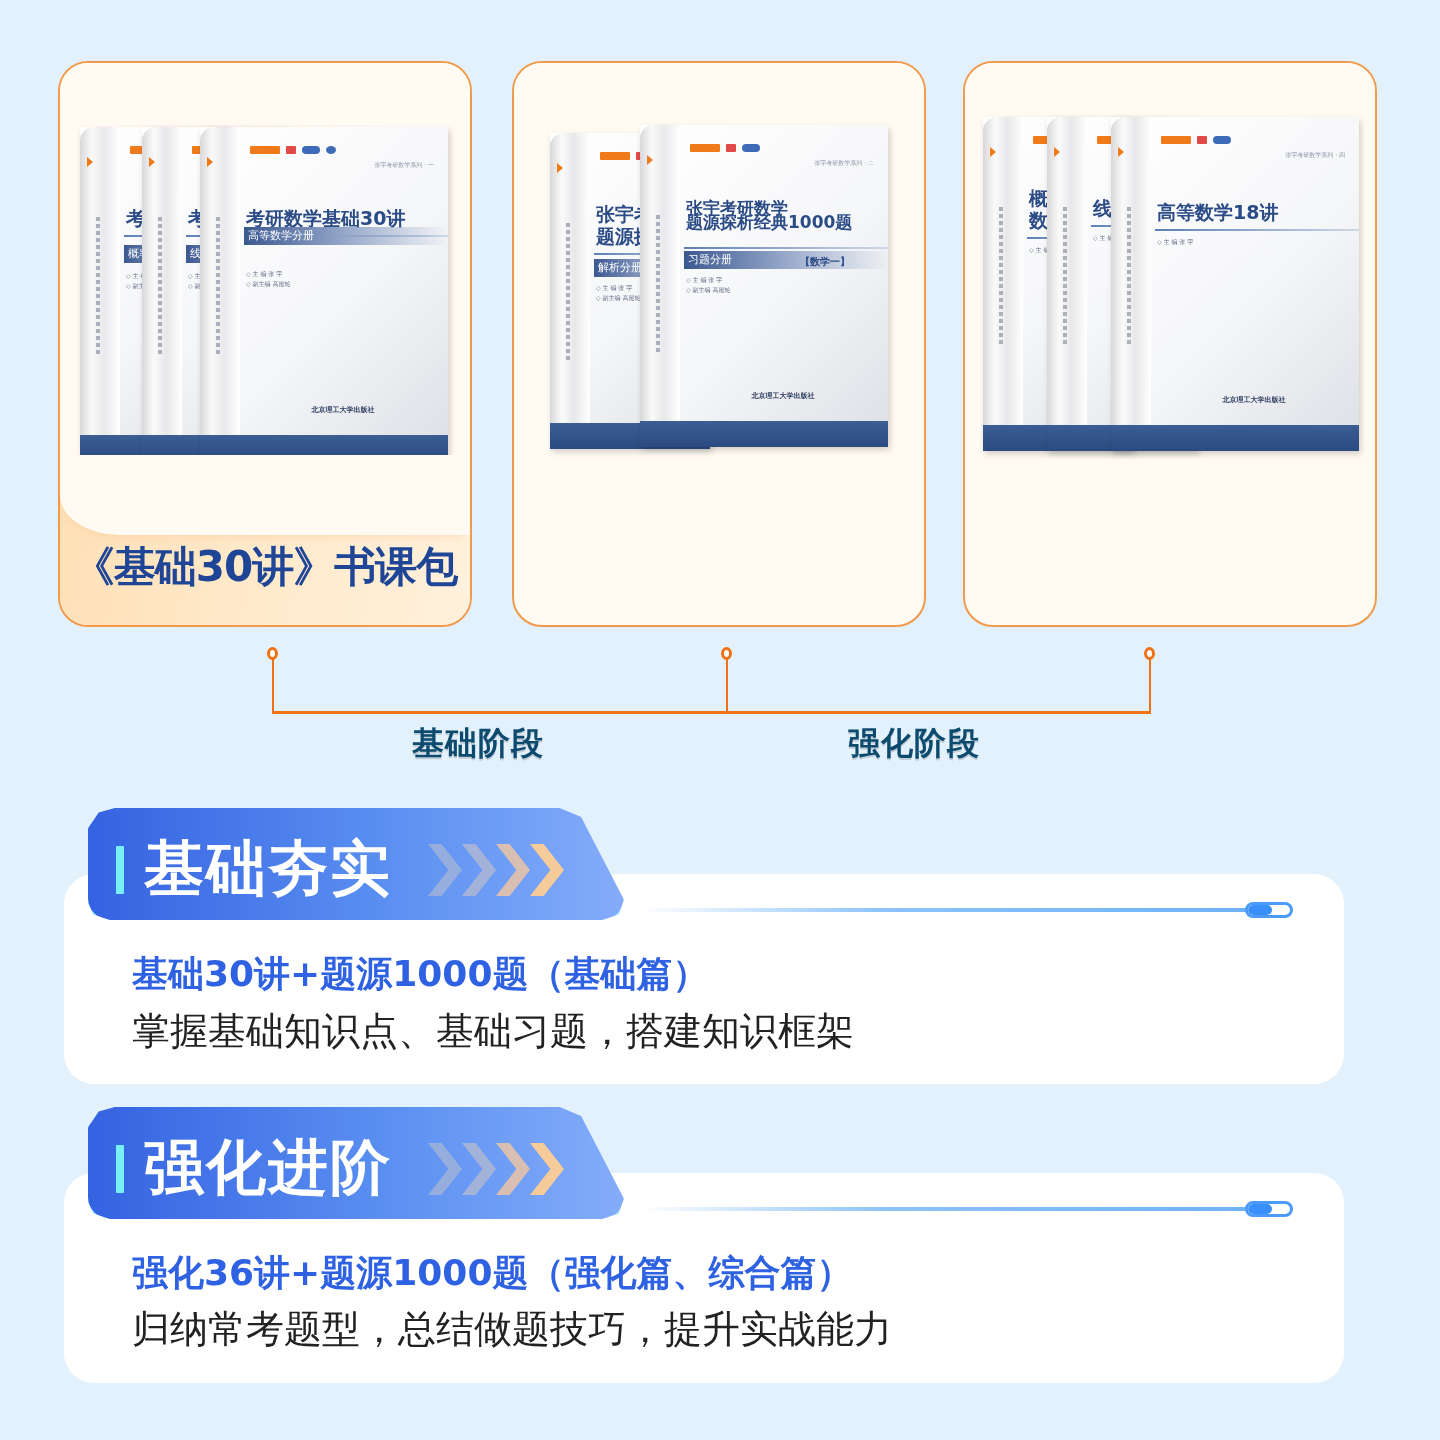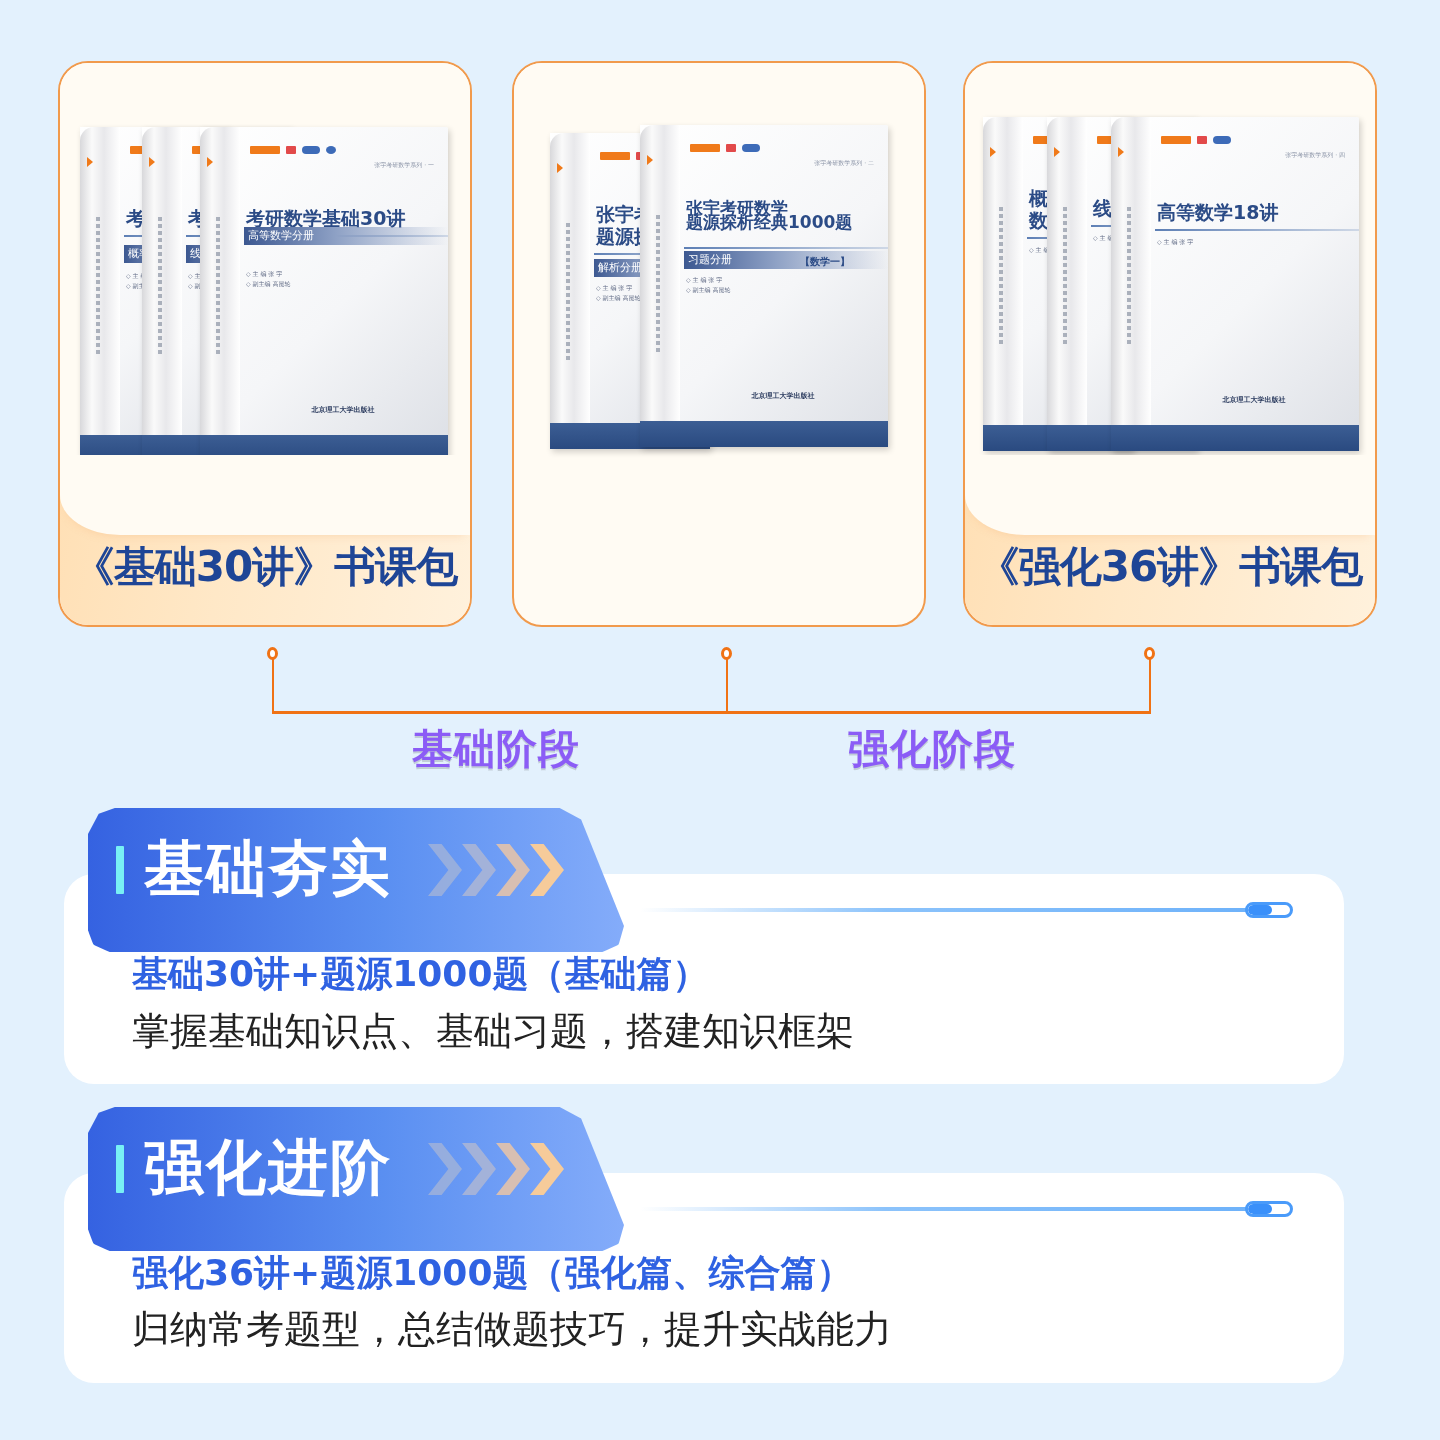--- a/index.html
+++ b/index.html
@@ -111,34 +111,34 @@
   }
 
   
   .timeline { position: absolute; left: 0; top: 0; width: 1440px; height: 800px; pointer-events: none; }
   .tl-line { position: absolute; background: #f07214; }
   .tl-dot {
     position: absolute; width: 11px; height: 13px; border-radius: 50%;
     border: 3px solid #f07214; background: #fff;
   }
   .stage-label {
-    position: absolute; top: 722px; font-size: 41px; font-weight: 900; color: #8b5cf6; letter-spacing: 1px;
+    position: absolute; top: 722px; font-size: 32px; font-weight: 900; color: #0c4a6e; letter-spacing: 1px;
     text-shadow: 0 2px 0 rgba(0,0,0,0.15);
   }
 
   
   .info-card {
     position: absolute; left: 64px; width: 1280px; height: 210px;
     background: #ffffff; border-radius: 30px;
   }
   .info-card.s1 { top: 874px; }
   .info-card.s2 { top: 1173px; }
 
   .tag {
-    position: absolute; left: 88px; width: 536px; height: 144px;
+    position: absolute; left: 88px; width: 536px; height: 112px;
   }
   .tag.s1 { top: 808px; }
   .tag.s2 { top: 1107px; }
   .tag .tag-bg {
     position: absolute; inset: 0;
     background: linear-gradient(90deg, #3562e1 0%, #5a8ff1 55%, #84acfa 100%);
     clip-path: polygon(0 18%, 2% 4%, 5% 0, 88% 0, 92% 8%, 100% 82%, 99% 95%, 96% 100%, 4% 100%, 1% 95%, 0 85%);
     border-radius: 22px;
     box-shadow: 0 0 0 2px #7ff3ff;
   }
@@ -334,23 +334,20 @@
           <div class="logo red"></div>
           <div class="logo blue"></div>
         </div>
       <div class="series">张宇考研数学系列 · 四</div>
       <div class="title" style="top:84px;">高等数学18讲</div>
       <div class="rule" style="top:112px;"></div>
       <div class="meta" style="top:120px;">◇ 主 编  张 宇</div>
       <div class="publisher">北京理工大学出版社</div>
       <div class="band"></div>
     </div>
-  </div>
-  <div class="label-area">
-    <div class="label">《强化36讲》书课包</div>
   </div>
 </div>
 
 <div class="timeline">
   <div class="tl-dot" style="left:267px; top:647px;"></div>
   <div class="tl-dot" style="left:721px; top:647px;"></div>
   <div class="tl-dot" style="left:1144px; top:647px;"></div>
   <div class="tl-line" style="left:272px; top:658px; width:2px; height:56px;"></div>
   <div class="tl-line" style="left:726px; top:658px; width:2px; height:56px;"></div>
   <div class="tl-line" style="left:1149px; top:658px; width:2px; height:56px;"></div>

